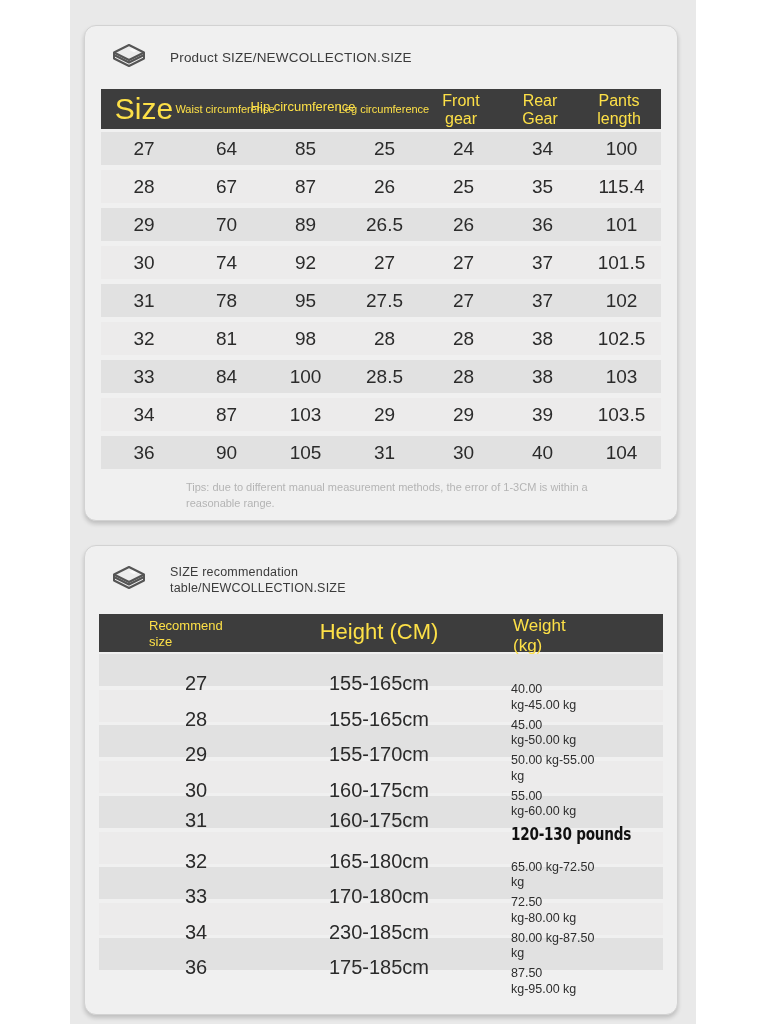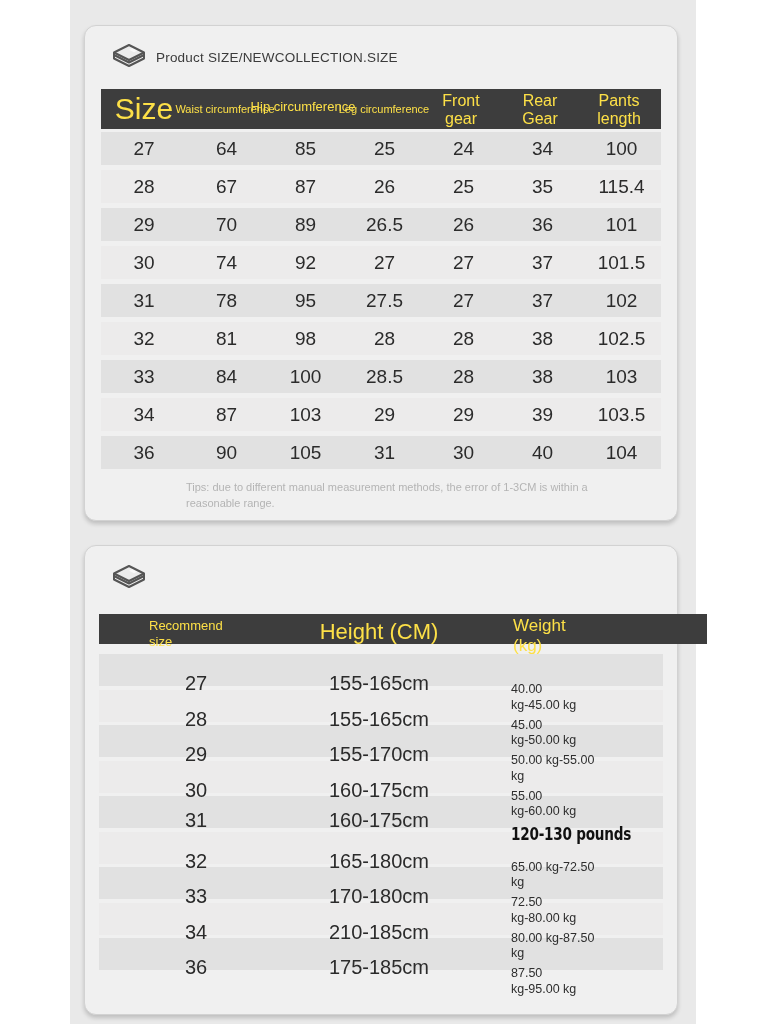--- a/index.html
+++ b/index.html
@@ -9,28 +9,28 @@
     font-family:"Liberation Sans", sans-serif;
   }
   .content-strip{position:absolute;left:70px;top:0;width:626px;height:1024px;background:#e9e9e9;}
   .card{
     position:absolute;left:84px;width:592px;background:#f0f0f0;
     border:1px solid #d2d2d2;border-radius:12px;
     box-shadow:0 3px 4px rgba(0,0,0,0.18);
   }
   .card-1{top:25px;height:494px;}
   .card-2{top:545px;height:468px;}
-  .card-head{position:absolute;left:26px;display:flex;align-items:center;gap:9px;}
+  .card-head{position:absolute;left:26px;display:flex;align-items:center;gap:23px;}
   .card-head-1{top:17px;}
   .card-head-2{top:18px;}
   .card-title{font-size:13.5px;color:#3b3b3b;letter-spacing:.2px;white-space:pre-line;line-height:1.3;}
   
   .t-header{position:absolute;background:#3d3d3d;color:#fde047;}
   .t1-header{left:16px;top:63px;width:560px;height:40px;}
-  .t2-header{left:14px;top:68px;width:564px;height:30px;padding-left:44px;}
+  .t2-header{left:14px;top:68px;width:564px;height:38px;}
   .h{position:absolute;transform:translateX(-50%);white-space:pre;text-align:center;line-height:1.1;}
   .h-size {left:43px; top:3px; font-size:30px;}
   .h-waist{left:124px;top:14px;font-size:11px;}
   .h-hip  {left:202px;top:11px;font-size:13px;}
   .h-leg  {left:283px;top:14px;font-size:11px;}
   .h-front{left:360px;top:3px;font-size:16px;}
   .h-rear {left:439px;top:3px;font-size:16px;}
   .h-pants{left:518px;top:3px;font-size:16px;}
   .h2-recommend{position:absolute;left:50px;top:4px;font-size:13px;line-height:1.2;white-space:pre-line;}
   .h2-height{position:absolute;left:280px;top:5px;transform:translateX(-50%);font-size:22px;}
@@ -176,20 +176,22 @@
 </div>
 
 <div class="card card-2">
   <div class="card-head card-head-2">
     <svg class="icon3d" width="36" height="30" viewBox="0 0 36 30">
       <path d="M18 2 L33 9.5 L18 17 L3 9.5 Z" fill="#ececec" stroke="#555" stroke-width="2" stroke-linejoin="round"></path>
       <path d="M21 5.2 L26 7.7 L23 9.2 L18 6.7 Z" fill="#fafafa"></path>
       <path d="M3 12 L18 19.5 L33 12" fill="none" stroke="#555" stroke-width="2" stroke-linejoin="round"></path>
       <path d="M3 9.5 L3 15.5 L18 23 L33 15.5 L33 9.5" fill="none" stroke="#555" stroke-width="2" stroke-linejoin="round"></path>
     </svg>
+    <div class="card-title" style="font-size:12.5px">SIZE recommendation
+table/NEWCOLLECTION.SIZE</div>
   </div>
 
   <div class="t-header t2-header">
     <div class="h2-recommend">Recommend
 size</div>
     <div class="h2-height">Height (CM)</div>
     <div class="h2-weight">Weight
 (kg)</div>
   </div>
 
@@ -230,21 +232,21 @@
 kg</span>
     </div>
     <div class="t2-row row-odd">
       <span class="t2-size">33</span>
         <span class="t2-height">170-180cm</span>
         <span class="t2-weight">72.50
 kg-80.00 kg</span>
     </div>
     <div class="t2-row row-even">
       <span class="t2-size">34</span>
-        <span class="t2-height">210-185cm</span>
+        <span class="t2-height">230-185cm</span>
         <span class="t2-weight">80.00 kg-87.50
 kg</span>
     </div>
     <div class="t2-row row-odd">
       <span class="t2-size">36</span>
         <span class="t2-height">175-185cm</span>
         <span class="t2-weight">87.50
 kg-95.00 kg</span>
     </div>
   </div>

